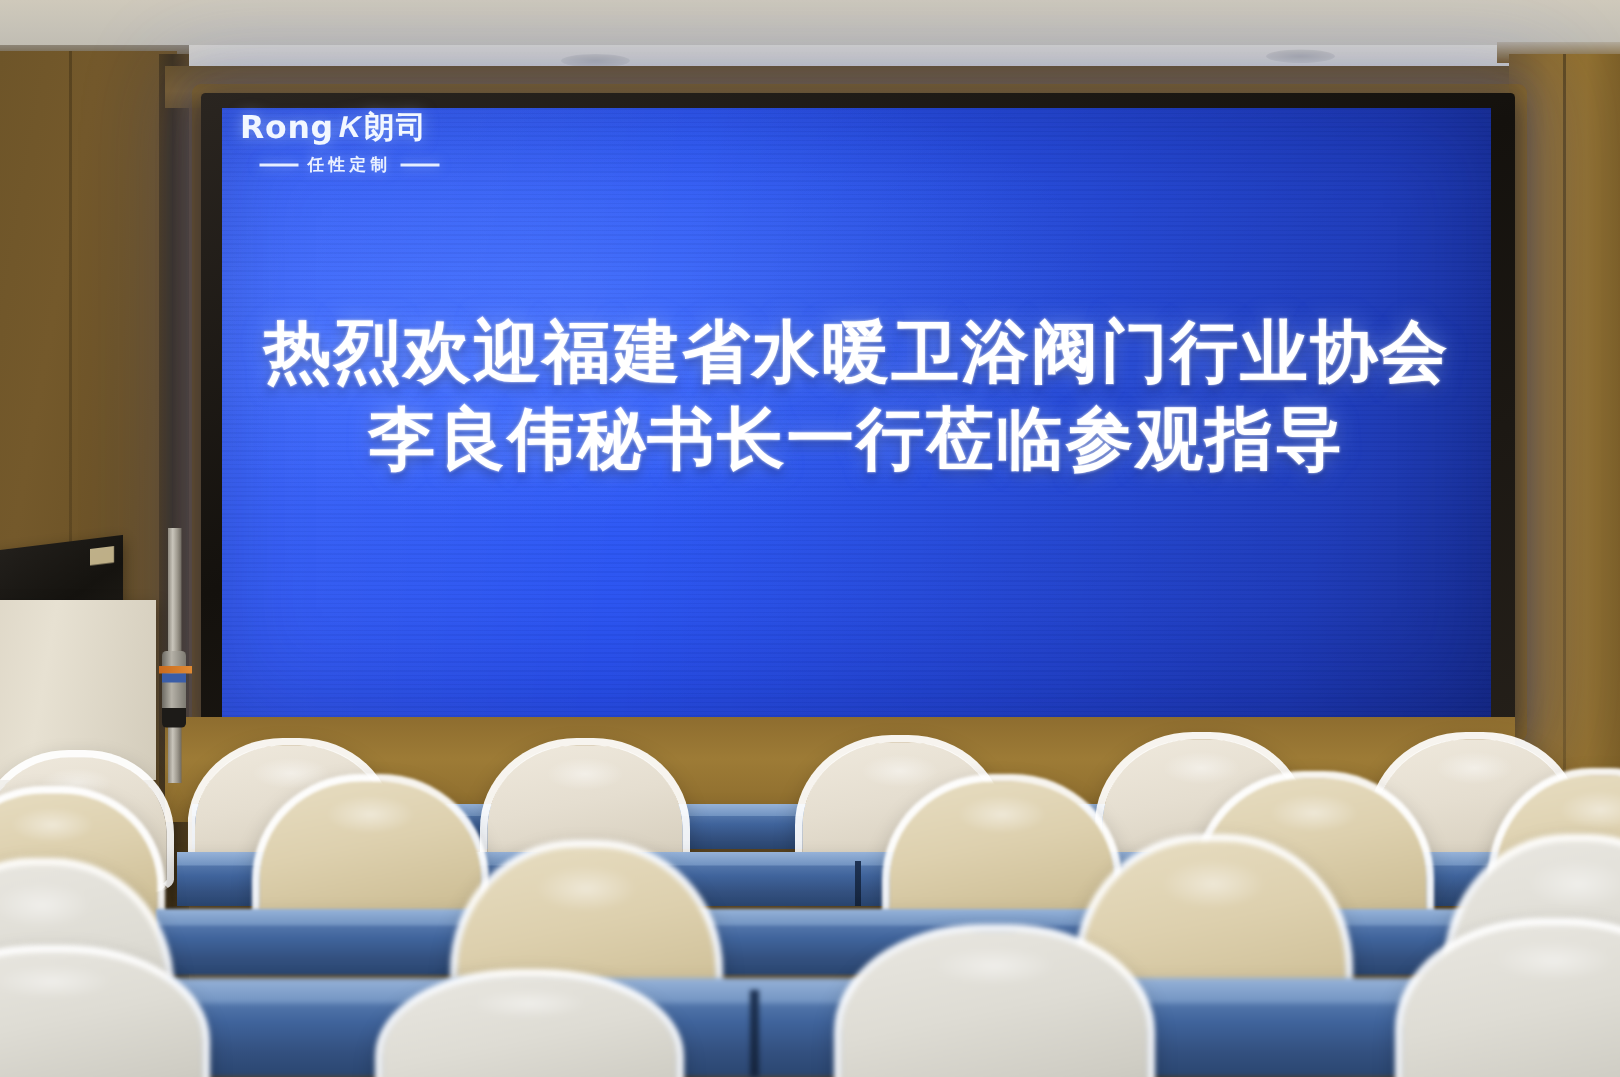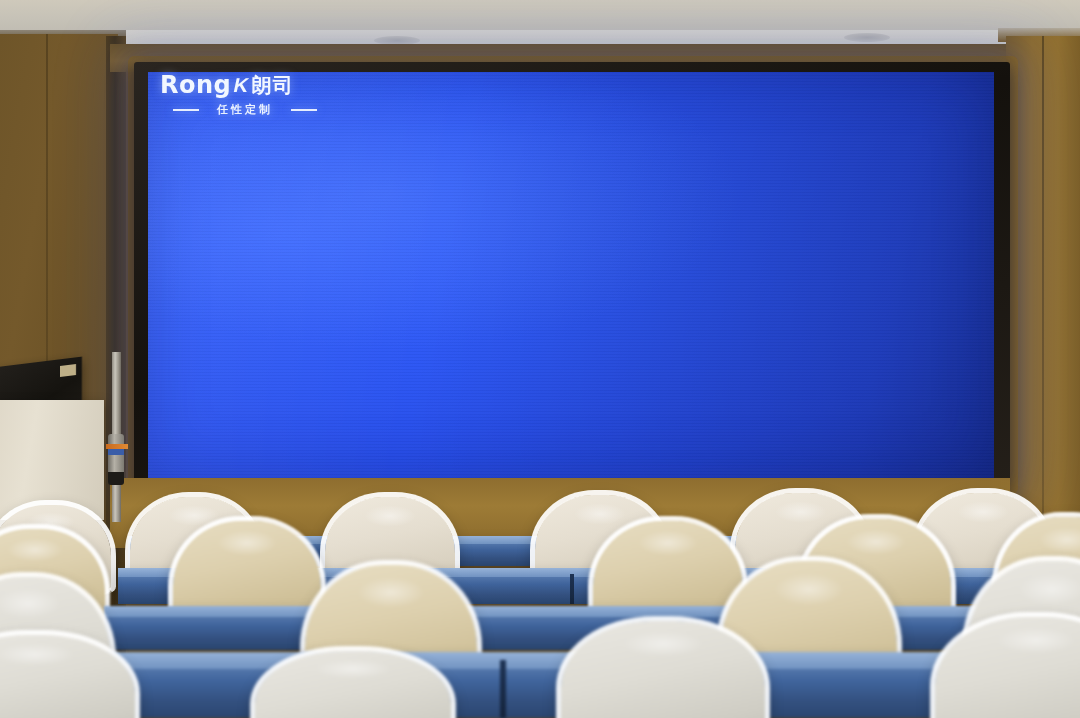--- a/index.html
+++ b/index.html
@@ -107,34 +107,34 @@
   .logo-block{
     position:absolute;left:160px;top:70px;width:220px;height:54px;
     color:#eef4ff;
   }
   .logo-row{
     display:flex;align-items:flex-end;gap:3px;height:26px;
     filter:drop-shadow(0 0 5px rgba(190,215,255,.55));
   }
   .logo-latin{
     font-family:"DejaVu Sans","Liberation Sans",sans-serif;
-    font-weight:700;font-size:24px;letter-spacing:.5px;
+    font-weight:700;font-size:21px;letter-spacing:.5px;
     color:#f2f7ff;line-height:21px;
   }
   .logo-slash{
     font-size:20px;font-weight:700;color:#f2f7ff;line-height:21px;
     transform:skewX(-12deg);
   }
   .logo-cjk{
     font-family:Liberation Serif, serif;
     font-weight:700;font-size:20px;letter-spacing:1px;
     color:#f2f7ff;line-height:21px;
   }
   .logo-tag{
-    display:flex;align-items:center;gap:18px;margin-top:6px;margin-left:13px;
+    display:flex;align-items:center;gap:6px;margin-top:6px;margin-left:13px;
     filter:drop-shadow(0 0 4px rgba(190,215,255,.5));
   }
   .logo-rule{width:26px;height:2px;background:#e6eeff;}
   .logo-tag-text{
     font-size:11px;letter-spacing:3px;color:#eaf1ff;font-weight:700;
     font-family:"DejaVu Sans","Liberation Sans",sans-serif;
   }
 
   
   .headline{
@@ -275,20 +275,22 @@
       <span class="logo-cjk">朗司</span>
     </div>
     <div class="logo-tag">
       <span class="logo-rule"></span>
       <span class="logo-tag-text">任性定制</span>
       <span class="logo-rule"></span>
     </div>
   </div>
 
   <div class="headline">
+    <div class="headline-line">热烈欢迎福建省水暖卫浴阀门行业协会</div>
+    <div class="headline-line">李良伟秘书长一行莅临参观指导</div>
   </div>
 
   <div class="wall-bottom"></div>
 
   <div class="dark-panel blur-soft"></div>
   <div class="dark-panel-tag blur-soft"></div>
   <div class="podium blur-soft"></div>
   <div class="pole blur-soft"></div>
   <div class="pole-device blur-soft"></div>
   <div class="pole-device-band blur-soft"></div>

